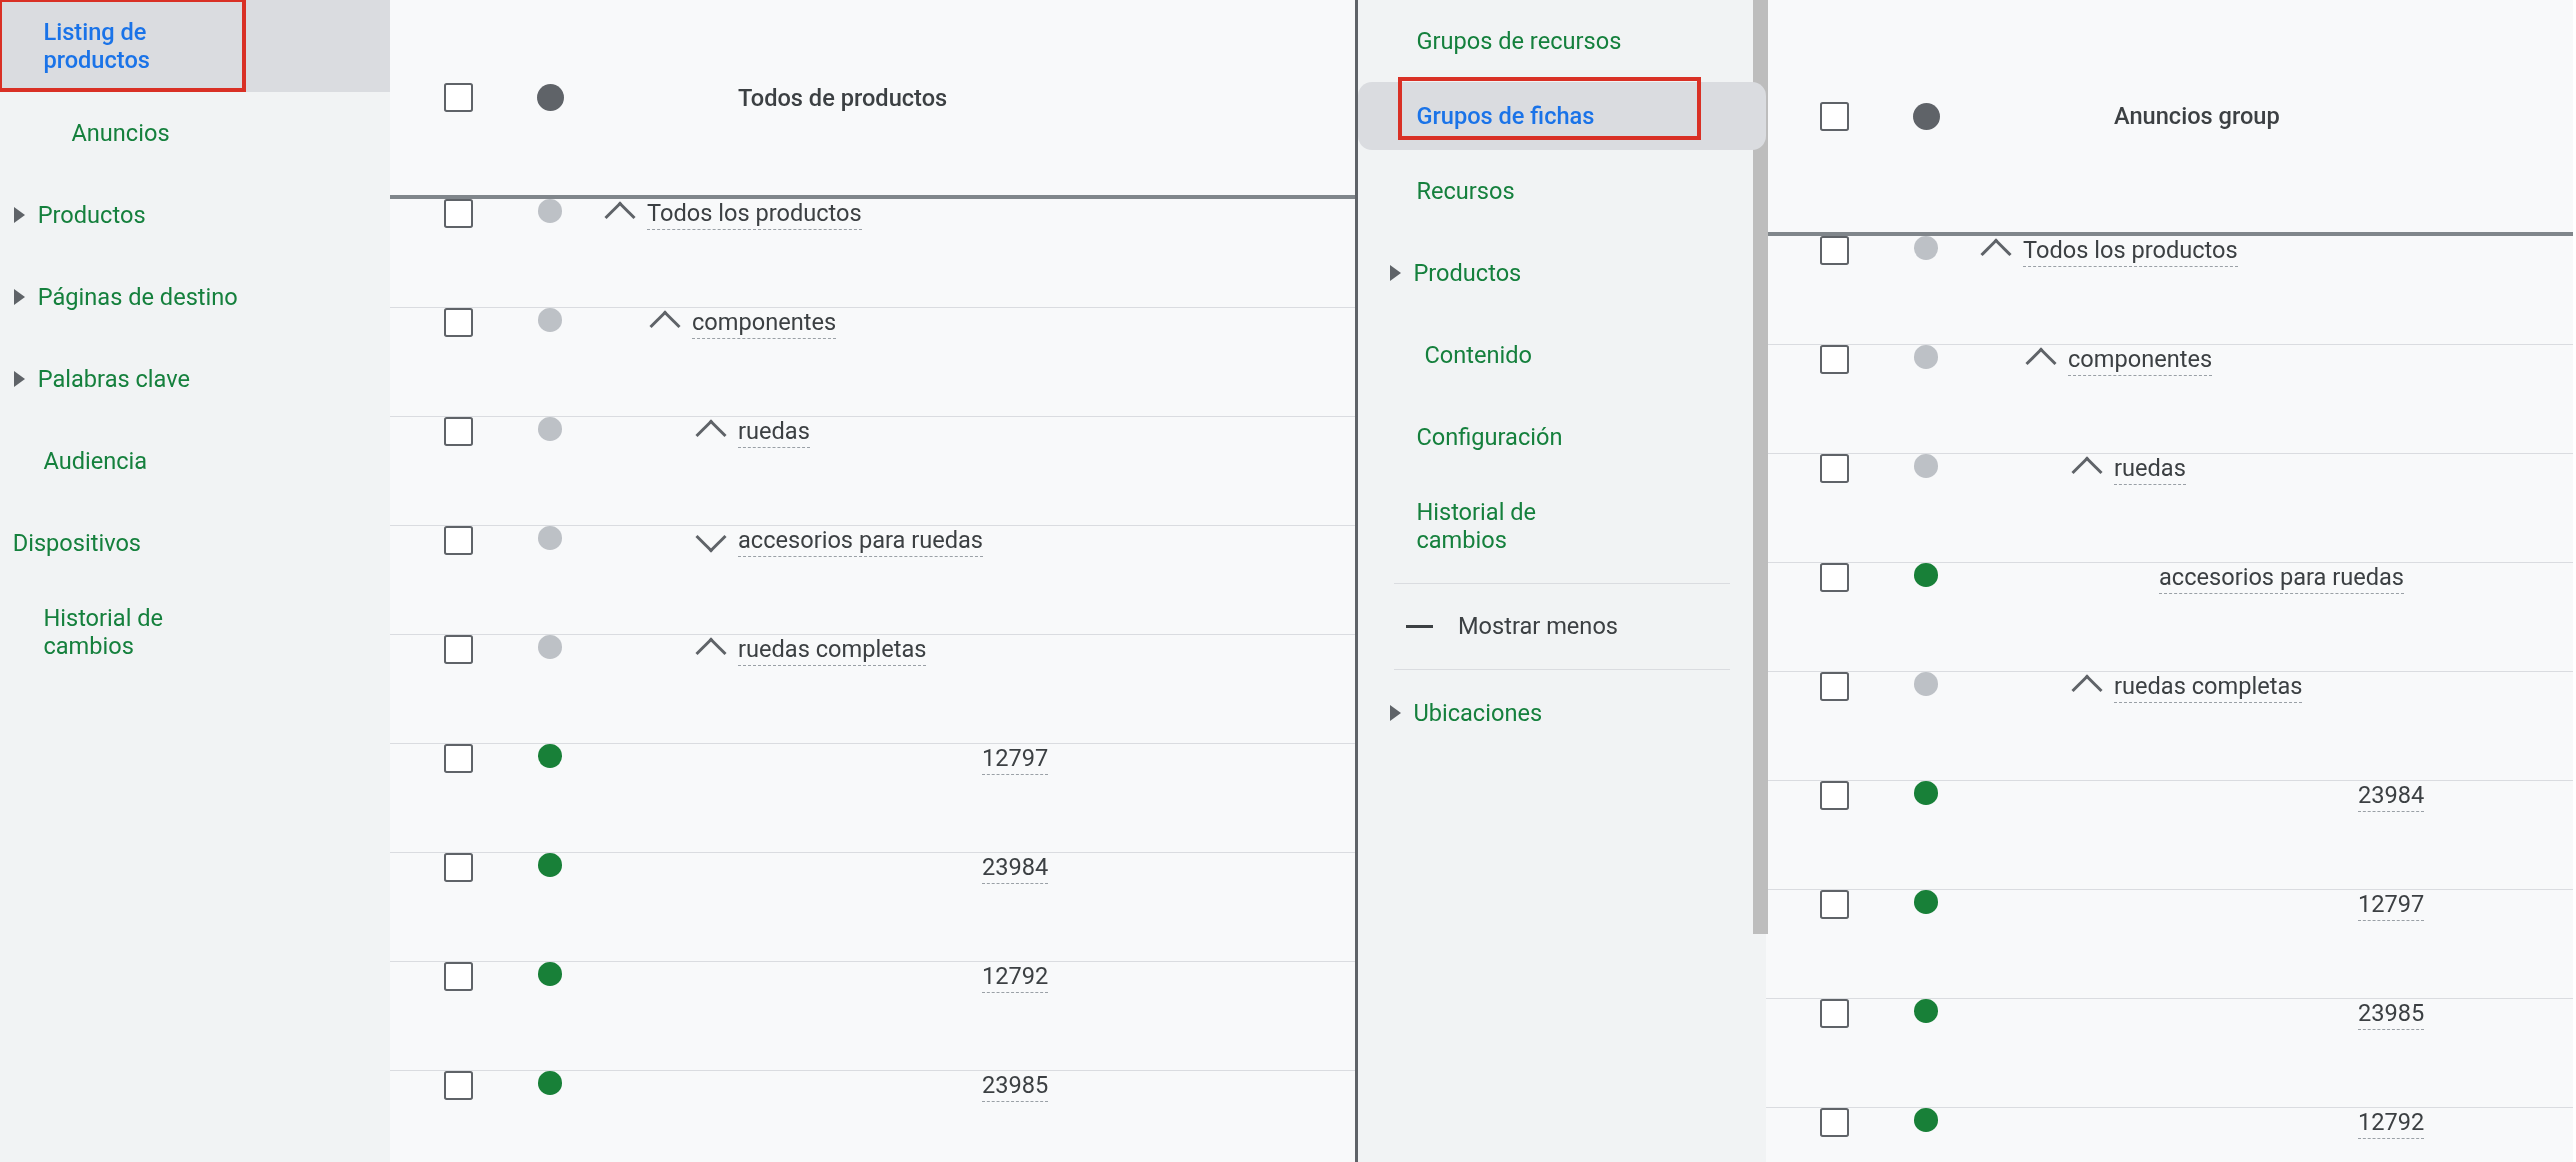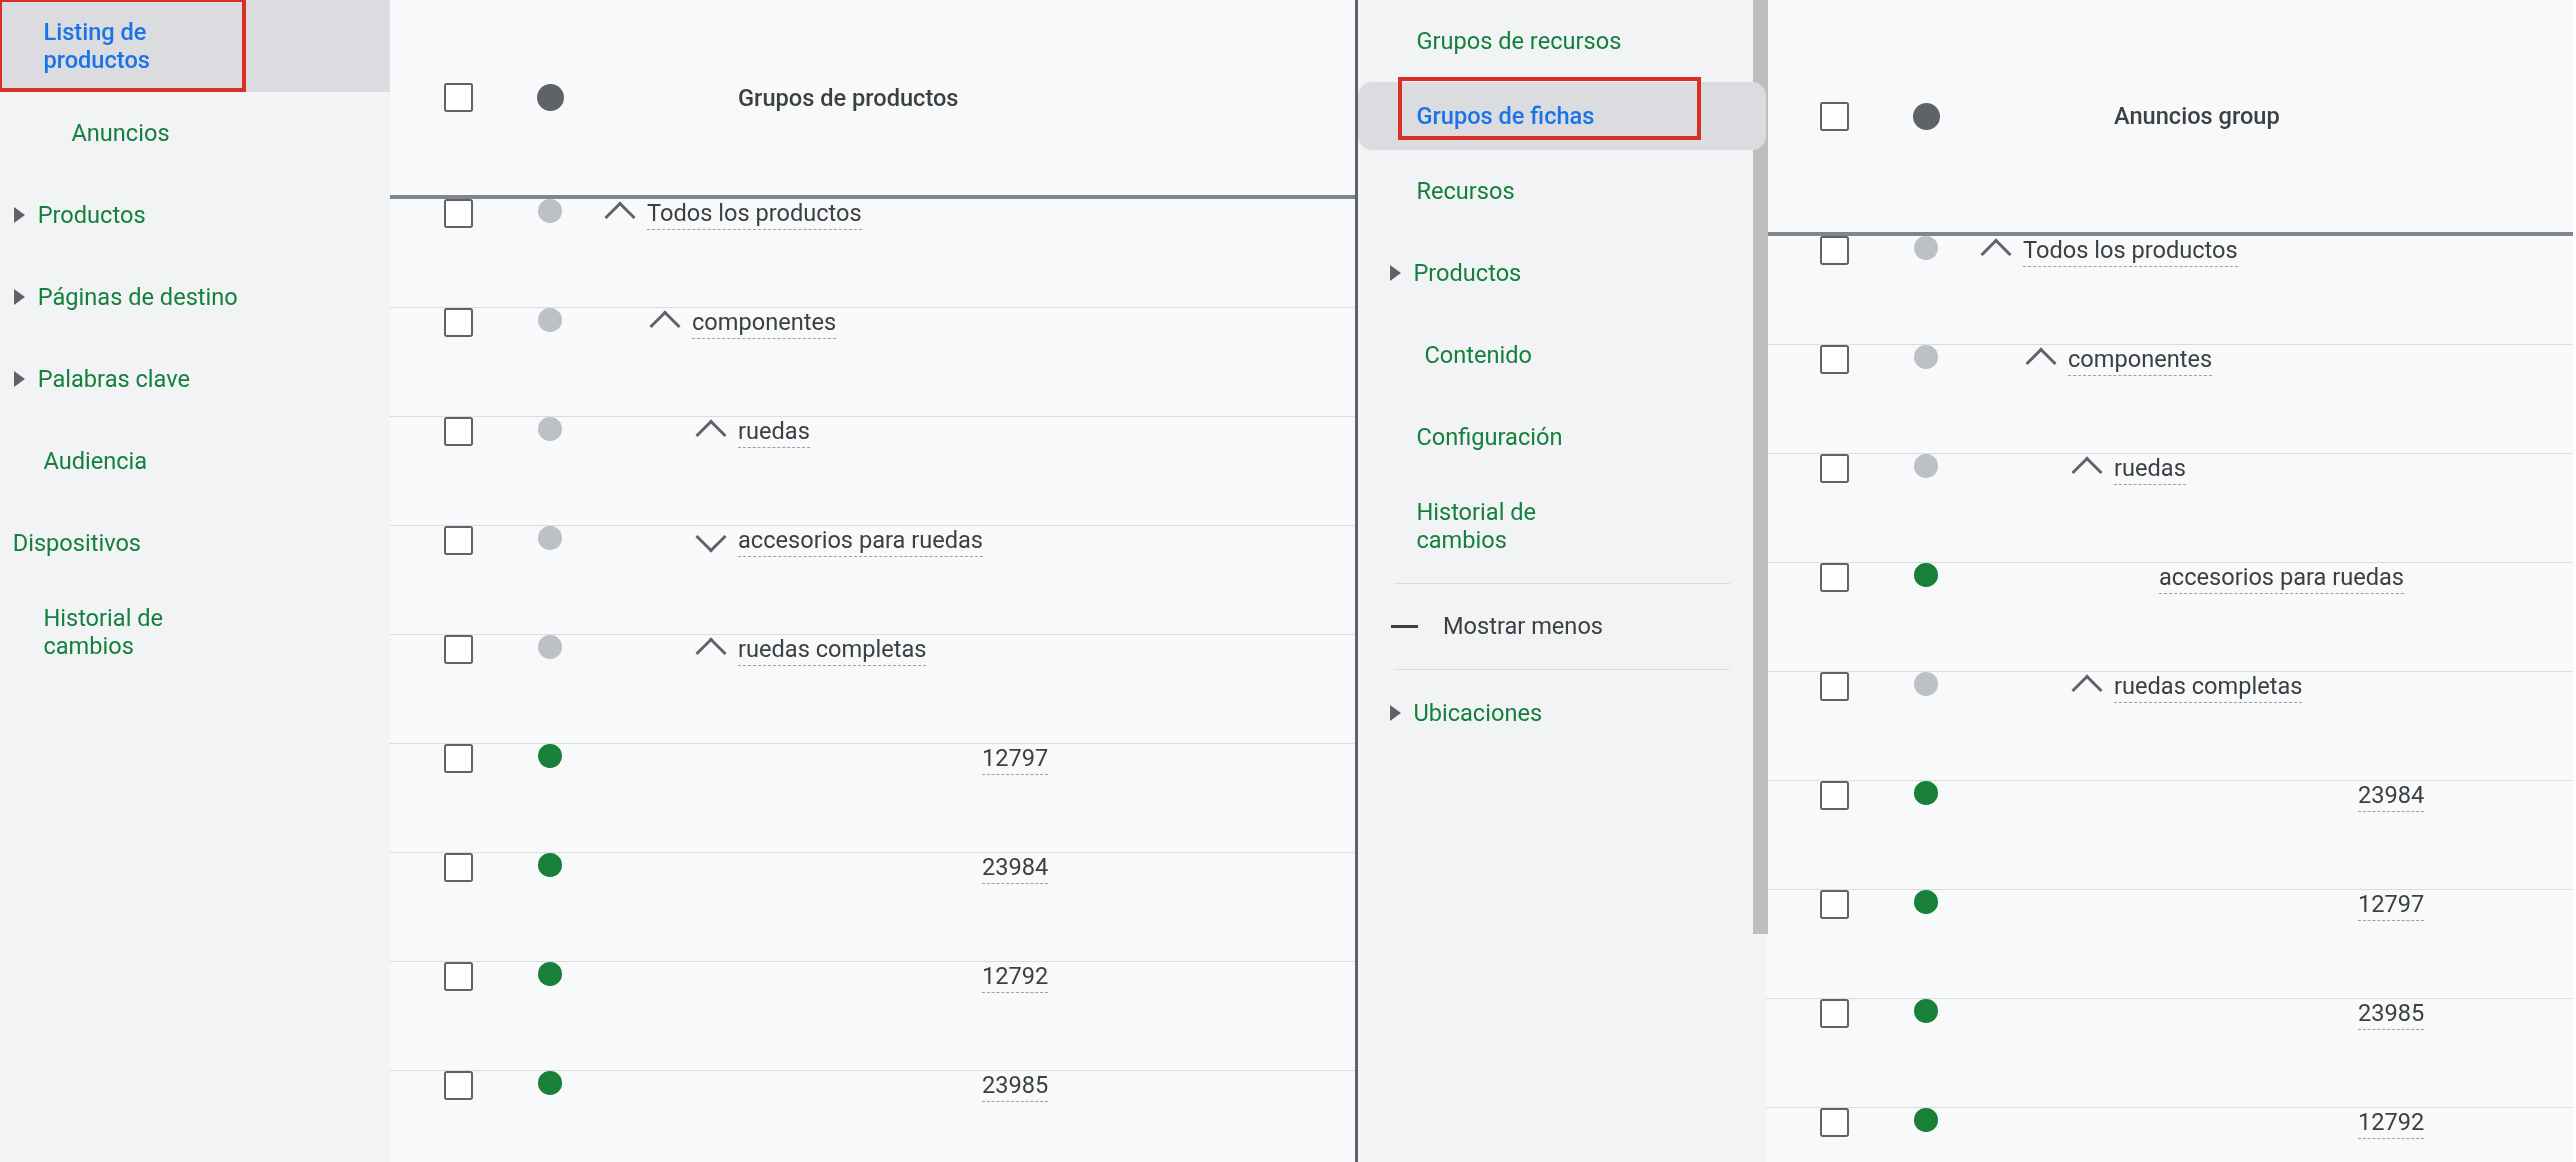--- a/index.html
+++ b/index.html
@@ -54,21 +54,21 @@
   .red-outline.left {
     top: -1.8px; left: -1.8px; width: 248px; height: 94px;
   }
   .red-outline.right {
     top: -5.4px; left: -9px; width: 303px; height: 63px;
   }
   .nav-divider { height: 0.9px; background: #dadce0; margin: 1.8px 36px 1.8px 36px; }
 
   .nav-show-less {
     display: flex; align-items: center; font-size: 23.6px; color: #3c4043;
-    padding: 27px 16.3px 27px 33px; cursor: pointer;
+    padding: 27px 16.3px 27px 33px; cursor: pointer; margin-left: 15px;
   }
   .minus-icon { width: 27px; height: 2.7px; background: #3c4043; margin-right: 25px; }
 
   .scroll-hint {
     position: absolute; right: -1.8px; top: 0; width: 14.5px; height: 934px;
     background: #bdbdbd;
   }
 
   
   .content { flex: 1; background: #f8f9fa; }
@@ -170,21 +170,21 @@
 
     <div class="content">
       <div class="header-row">
         <div class="cbx-slot">
             <div class="cbx"></div>
           </div>
         <div class="dot-slot">
             <div class="dot gray" style="width:27px;height:27px;background:#5f6368;"></div>
           </div>
         <div class="spacer"></div>
-        <div class="title">Grupos de productos</div>
+        <div class="title">Todos de productos</div>
       </div>
 
       <div id="left-rows">
           <div class="data-row">
             <div class="cbx-slot">
               <div class="cbx"></div>
             </div>
             <div class="dot-slot">
               <div class="dot gray"></div>
             </div>

